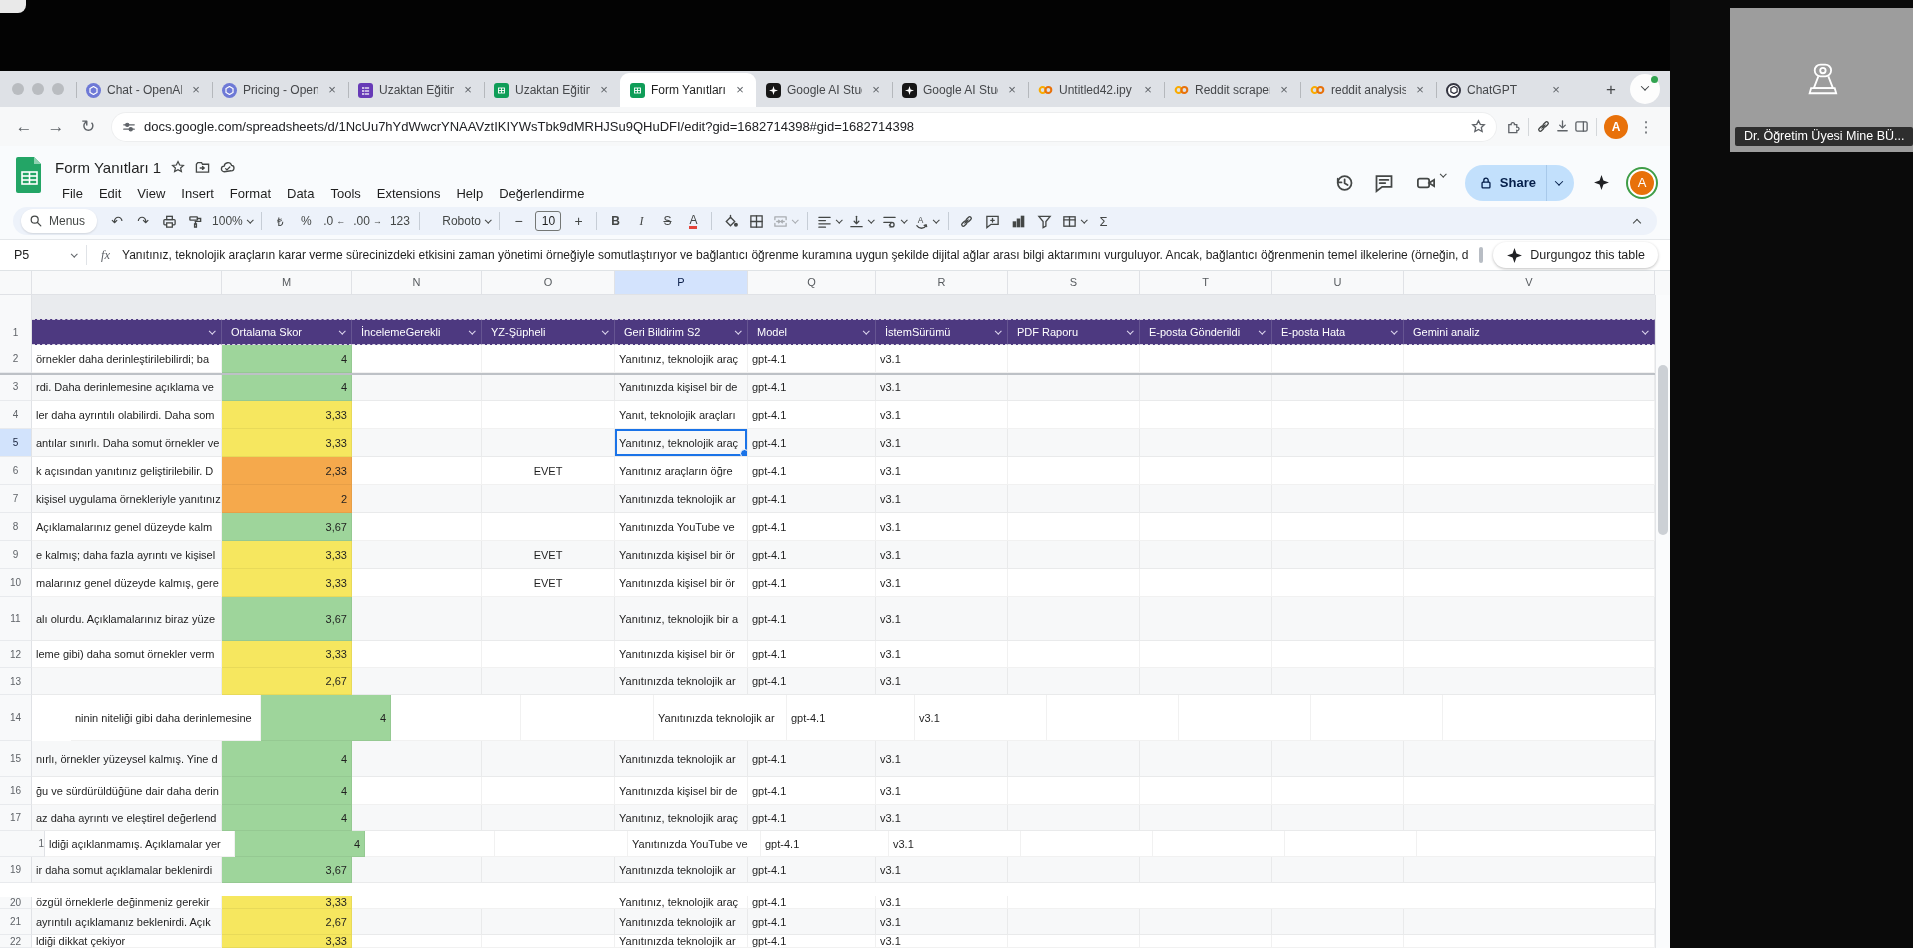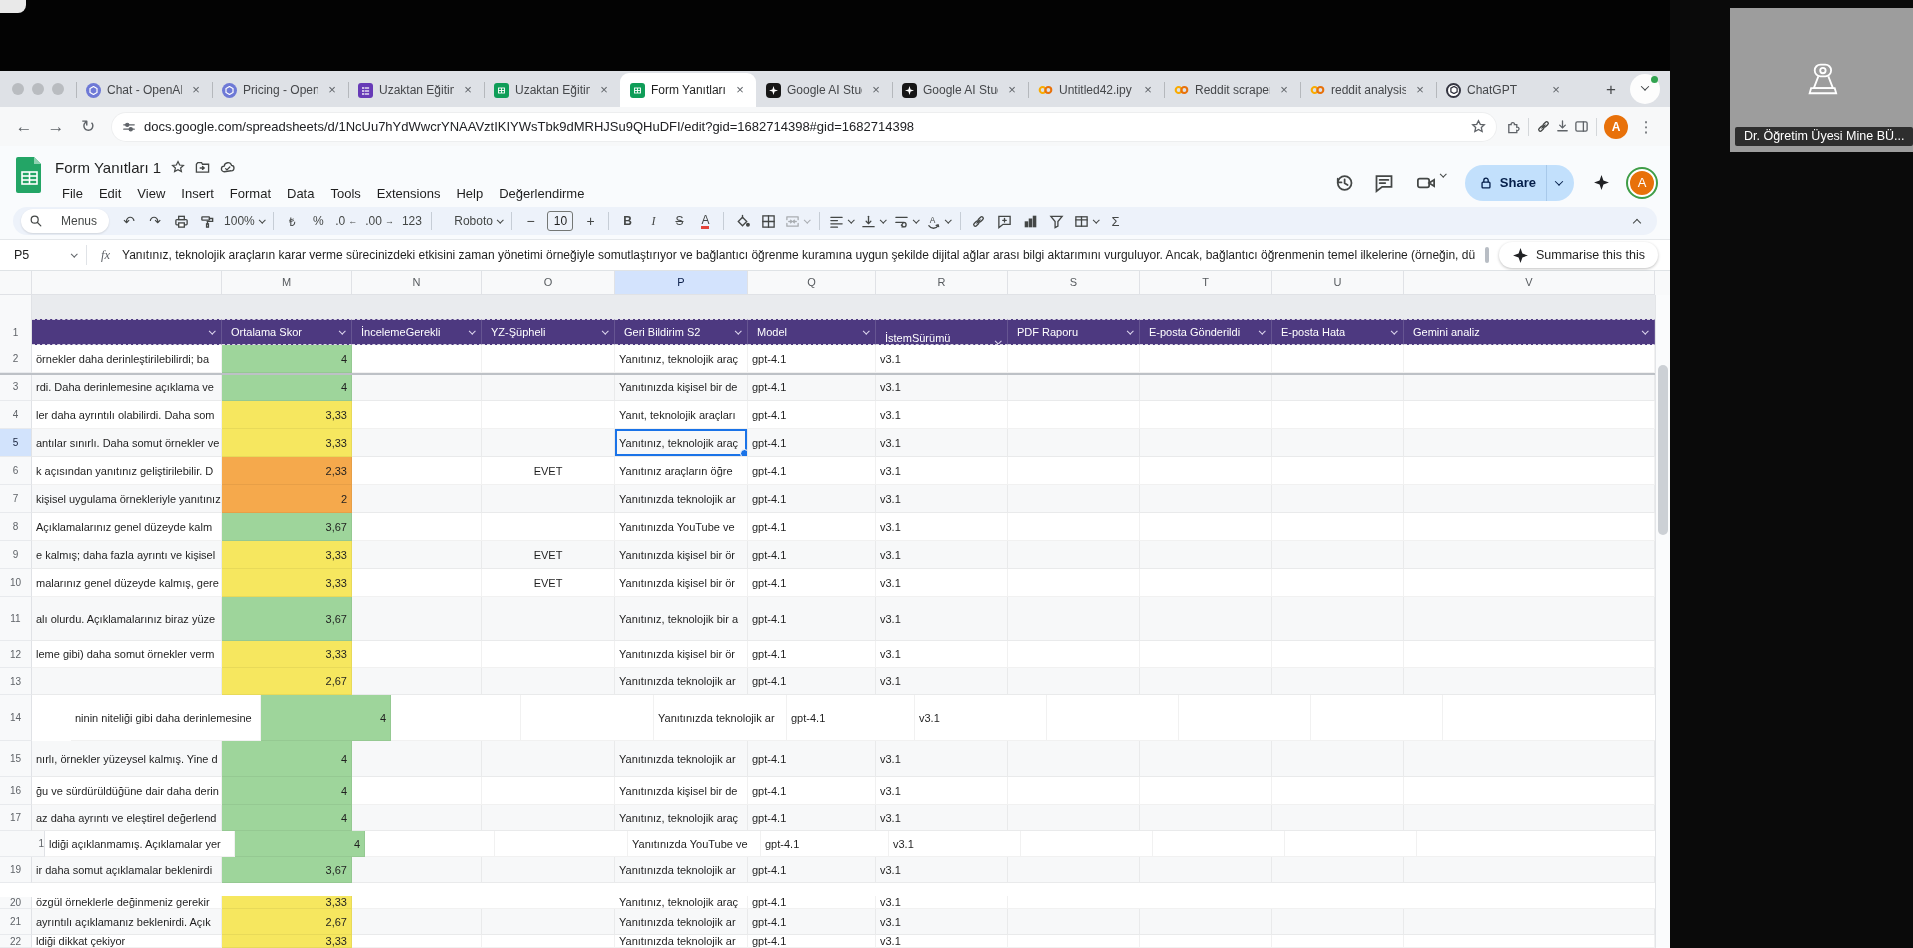--- a/index.html
+++ b/index.html
@@ -56,21 +56,21 @@
   .share-div { width:1px; height:36px; background:#a8c9ea; }
   .share-caret { padding:0 12px 0 9px; display:flex; align-items:center; color:#041e49; }
   .gg-avatar { width:28px; height:28px; border-radius:50%; background:#e8710a; border:2px solid #fff; outline:2px solid #3f9d47; color:#fff; font-size:13px; display:flex; align-items:center; justify-content:center; }
 
   
   .toolbar-row { height:32px; padding:0 13px 4px 13px; background:#f9fbfd; }
   .toolbar { height:28px; background:#edf2fa; border-radius:14px; display:flex; align-items:center; padding:0 8px; gap:2px; }
   .tb-it { height:24px; min-width:24px; padding:0 3px; display:flex; align-items:center; justify-content:center; gap:3px; color:#444746; font-size:12px; border-radius:4px; flex:none; }
   .tb-it.disabled { opacity:0.4; }
   .tb-sep { width:1px; height:18px; background:#c6cdd6; margin:0 4px; flex:none; }
-  .menus-pill { height:24px; background:#fff; border-radius:12px; display:flex; align-items:center; gap:18px; padding:0 12px 0 8px; margin-right:6px; font-size:12px; color:#444746; box-shadow:0 1px 2px rgba(0,0,0,0.12); flex:none; }
+  .menus-pill { height:24px; background:#fff; border-radius:12px; display:flex; align-items:center; gap:6px; padding:0 12px 0 8px; margin-right:6px; font-size:12px; color:#444746; box-shadow:0 1px 2px rgba(0,0,0,0.12); flex:none; }
   .fs-box { width:26px; height:20px; border:1px solid #747775; border-radius:3px; text-align:center; font-size:12px; line-height:18px; color:#1f1f1f; }
   .tb-spacer { flex:1; }
   .cv { display:inline-block; width:6px; height:6px; border-right:1.5px solid currentColor; border-bottom:1.5px solid currentColor; transform:rotate(45deg) translate(-1px,-1px); }
   .cv.sm { width:4.5px; height:4.5px; }
 
   
   .fbar { height:32px; background:#fff; border-top:1px solid #e4e7ea; border-bottom:1px solid #dfe3e6; display:flex; align-items:center; padding:0 8px 0 0; }
   .namebox { width:86px; display:flex; align-items:center; justify-content:space-between; padding:0 10px 0 14px; font-size:12.5px; color:#1f1f1f; flex:none; }
   .namebox .cv { color:#5f6368; }
   .fb-div { width:1px; height:20px; background:#e0e3e7; flex:none; }
@@ -596,21 +596,21 @@
       <div class="fb-div"></div>
       <span class="fx">fx</span>
       <div class="fb-text">Yanıtınız, teknolojik araçların karar verme sürecinizdeki etkisini zaman yönetimi örneğiyle somutlaştırıyor ve bağlantıcı öğrenme kuramına uygun şekilde dijital ağlar arası bilgi aktarımını vurguluyor. Ancak, bağlantıcı öğrenmenin temel ilkelerine (örneğin, düğümler arası bilgi akışı, sürekli</div>
       <div class="fb-scroll"></div>
       <div class="summarise">
         <span id="ic-sparkle2">
             <svg width="17" height="17" viewBox="0 0 16 16">
               <path d="M8,1 L9.8,6.2 L15,8 L9.8,9.8 L8,15 L6.2,9.8 L1,8 L6.2,6.2 Z" fill="#202124"></path>
             </svg>
           </span>
-        <span>Summarise this this</span>
+        <span>Durgungoz this table</span>
       </div>
     </div>
 
     <div class="grid" id="grid">
         <div class="g-row letters">
           <div class="cell" style="width: 32px;"></div>
           <div class="cell" style="width: 190px;"></div>
           <div class="cell" style="width: 130px;">M</div>
           <div class="cell" style="width: 130px;">N</div>
           <div class="cell" style="width: 133px;">O</div>
@@ -645,21 +645,21 @@
             <span class="cv sm"></span>
           </div>
           <div class="cell" style="width: 133px;">
             <span>Geri Bildirim S2</span>
             <span class="cv sm"></span>
           </div>
           <div class="cell" style="width: 128px;">
             <span>Model</span>
             <span class="cv sm"></span>
           </div>
-          <div class="cell" style="width: 132px; align-items: flex-end;">
+          <div class="cell" style="width: 132px;">
             <span>İstemSürümü</span>
             <span class="cv sm"></span>
           </div>
           <div class="cell" style="width: 132px;">
             <span>PDF Raporu</span>
             <span class="cv sm"></span>
           </div>
           <div class="cell" style="width: 132px;">
             <span>E-posta Gönderildi</span>
             <span class="cv sm"></span>

